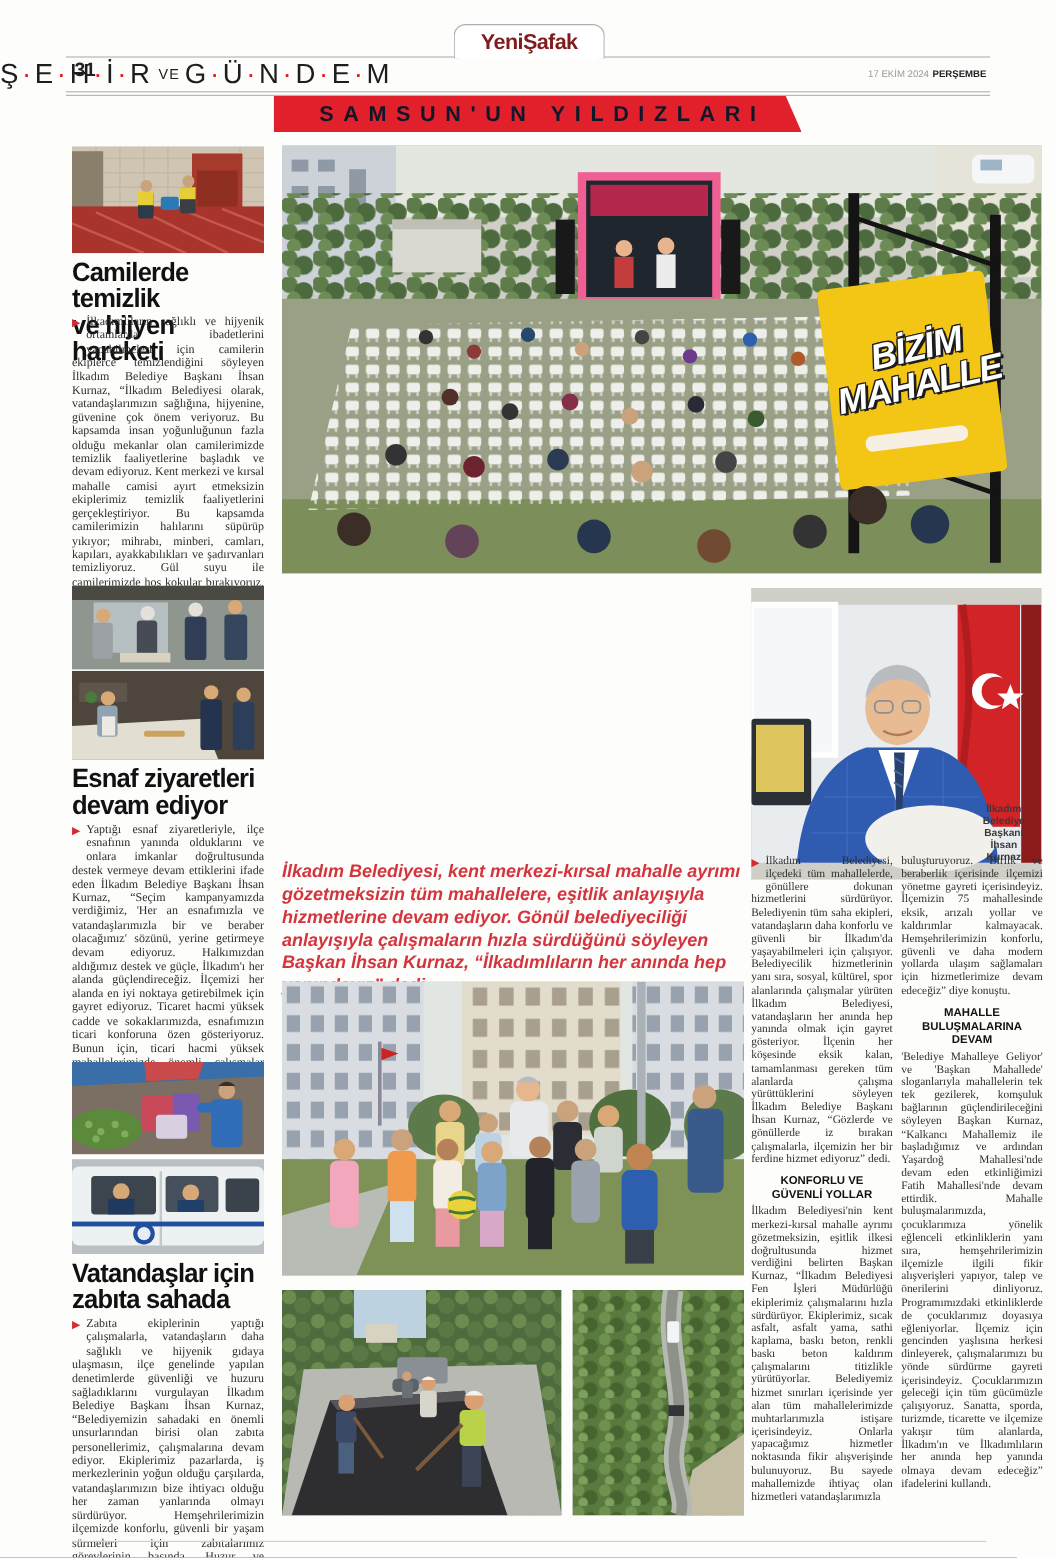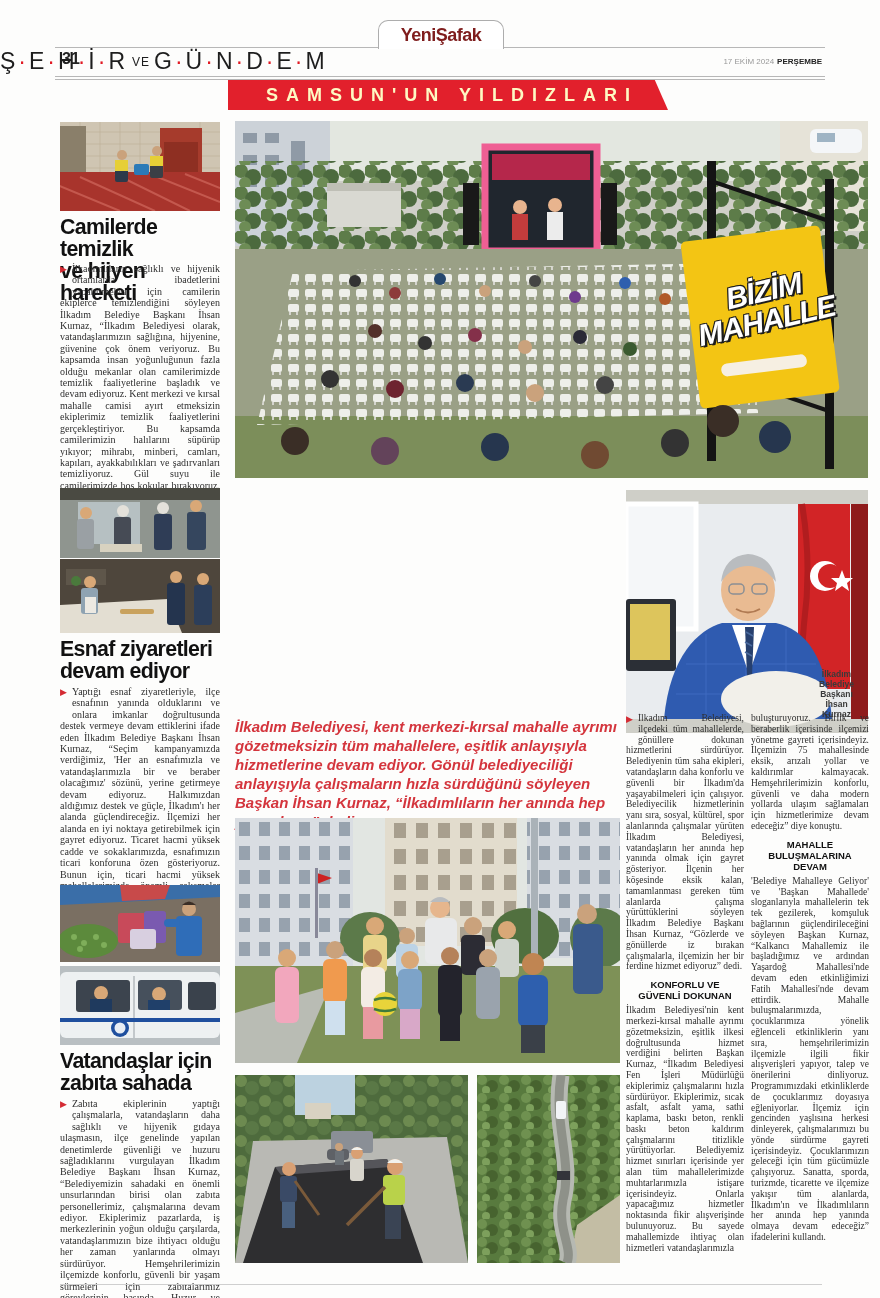--- a/index.html
+++ b/index.html
@@ -13,21 +13,21 @@
   .logo{color:#7f1d1d;font-weight:bold;font-size:18px;letter-spacing:-0.5px;}
   .pageno{position:absolute;left:62px;top:50px;font-size:16px;font-weight:bold;color:#222;}
   .section-title{position:absolute;left:0;top:48px;width:880px;text-align:left;
        font-size:23px;font-weight:normal;color:#1d1d1d;letter-spacing:3px;}
   .section-title .dot-red{color:#e11a23;}
   .section-title .ve{font-size:12px;letter-spacing:1px;vertical-align:3px;margin:0 4px;}
   .dateline{position:absolute;right:58px;top:57px;font-size:8px;color:#999;text-align:right;}
   .dateline b{color:#222;margin-left:3px;}
   .banner{position:absolute;left:228px;top:80px;width:440px;height:30px;background:#e2202c;
        clip-path:polygon(0 0,97% 0,100% 100%,0 100%);display:flex;align-items:center;justify-content:center;}
-  .banner span{color:#fef9c3;font-weight:bold;font-size:18px;letter-spacing:8px;padding-left:8px;}
+  .banner span{color:#0f172a;font-weight:bold;font-size:18px;letter-spacing:8px;padding-left:8px;}
   
   .photo{position:absolute;overflow:hidden;background:#cfcfc8;}
   .photo svg{display:block;width:100%;height:100%;}
   
   .lhead{position:absolute;left:60px;width:164px;font-size:22px;line-height:22px;font-weight:bold;
         color:#111;letter-spacing:-0.7px;transform:scaleX(.97);transform-origin:0 0;white-space:pre-line;}
   .lbody{position:absolute;left:60px;width:160px;font-family:"Liberation Serif",serif;
         font-size:10px;line-height:11.4px;color:#2e2e2e;text-align:justify;}
   .lead::before{content:"▶";color:#d42b33;font-size:9px;float:left;margin:1px 5px 12px 0;}
   
@@ -294,21 +294,21 @@
     <div class="portrait-caption">İlkadım
 Belediye
 Başkanı
 İhsan
 Kurnaz</div>
   </div>
 
   <div class="rcol" style="left:626px;">
     <p class="lead">İlkadım Belediyesi, ilçedeki tüm mahallelerde, gönüllere dokunan hizmetlerini sürdürüyor. Belediyenin tüm saha ekipleri, vatandaşların daha konforlu ve güvenli bir İlkadım'da yaşayabilmeleri için çalışıyor. Belediyecilik hizmetlerinin yanı sıra, sosyal, kültürel, spor alanlarında çalışmalar yürüten İlkadım Belediyesi, vatandaşların her anında hep yanında olmak için gayret gösteriyor. İlçenin her köşesinde eksik kalan, tamamlanması gereken tüm alanlarda çalışma yürüttüklerini söyleyen İlkadım Belediye Başkanı İhsan Kurnaz, “Gözlerde ve gönüllerde iz bırakan çalışmalarla, ilçemizin her bir ferdine hizmet ediyoruz” dedi.</p>
     <div class="subhead">KONFORLU VE
-GÜVENLİ DOKUNAN</div>
+GÜVENLİ YOLLAR</div>
     <p>İlkadım Belediyesi'nin kent merkezi-kırsal mahalle ayrımı gözetmeksizin, eşitlik ilkesi doğrultusunda hizmet verdiğini belirten Başkan Kurnaz, “İlkadım Belediyesi Fen İşleri Müdürlüğü ekiplerimiz çalışmalarını hızla sürdürüyor. Ekiplerimiz, sıcak asfalt, asfalt yama, sathi kaplama, baskı beton, renkli baskı beton kaldırım çalışmalarını titizlikle yürütüyorlar. Belediyemiz hizmet sınırları içerisinde yer alan tüm mahallelerimizde muhtarlarımızla istişare içerisindeyiz. Onlarla yapacağımız hizmetler noktasında fikir alışverişinde bulunuyoruz. Bu sayede mahallemizde ihtiyaç olan hizmetleri vatandaşlarımızla</p>
   </div>
   <div class="rcol" style="left:751px;">
     <p>buluşturuyoruz. Birlik ve beraberlik içerisinde ilçemizi yönetme gayreti içerisindeyiz. İlçemizin 75 mahallesinde eksik, arızalı yollar ve kaldırımlar kalmayacak. Hemşehrilerimizin konforlu, güvenli ve daha modern yollarda ulaşım sağlamaları için hizmetlerimize devam edeceğiz” diye konuştu.</p>
     <div class="subhead">MAHALLE
 BULUŞMALARINA
 DEVAM</div>
     <p>'Belediye Mahalleye Geliyor' ve 'Başkan Mahallede' sloganlarıyla mahallelerin tek tek gezilerek, komşuluk bağlarının güçlendirileceğini söyleyen Başkan Kurnaz, “Kalkancı Mahallemiz ile başladığımız ve ardından Yaşardoğ Mahallesi'nde devam eden etkinliğimizi Fatih Mahallesi'nde devam ettirdik. Mahalle buluşmalarımızda, çocuklarımıza yönelik eğlenceli etkinliklerin yanı sıra, hemşehrilerimizin ilçemizle ilgili fikir alışverişleri yapıyor, talep ve önerilerini dinliyoruz. Programımızdaki etkinliklerde de çocuklarımız doyasıya eğleniyorlar. İlçemiz için gencinden yaşlısına herkesi dinleyerek, çalışmalarımızı bu yönde sürdürme gayreti içerisindeyiz. Çocuklarımızın geleceği için tüm gücümüzle çalışıyoruz. Sanatta, sporda, turizmde, ticarette ve ilçemize yakışır tüm alanlarda, İlkadım'ın ve İlkadımlıların her anında hep yanında olmaya devam edeceğiz” ifadelerini kullandı.</p>
   </div>
 

